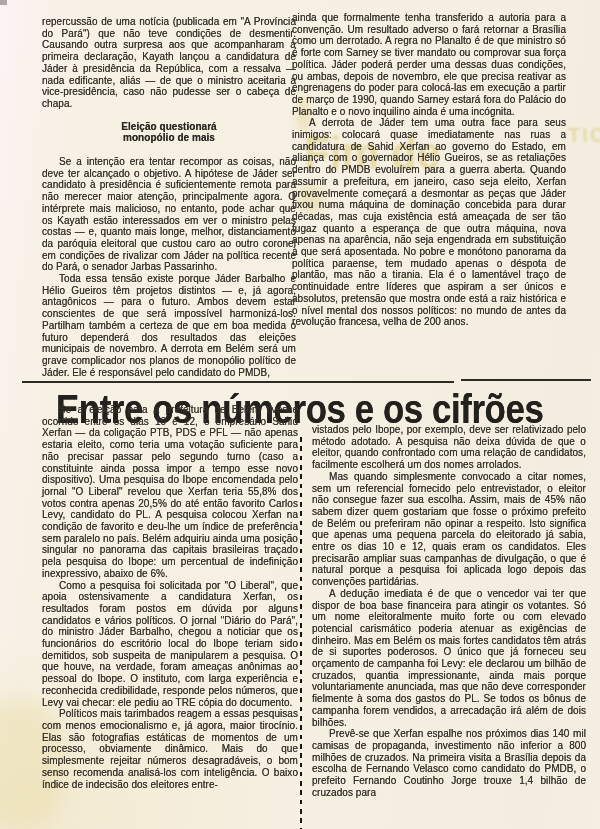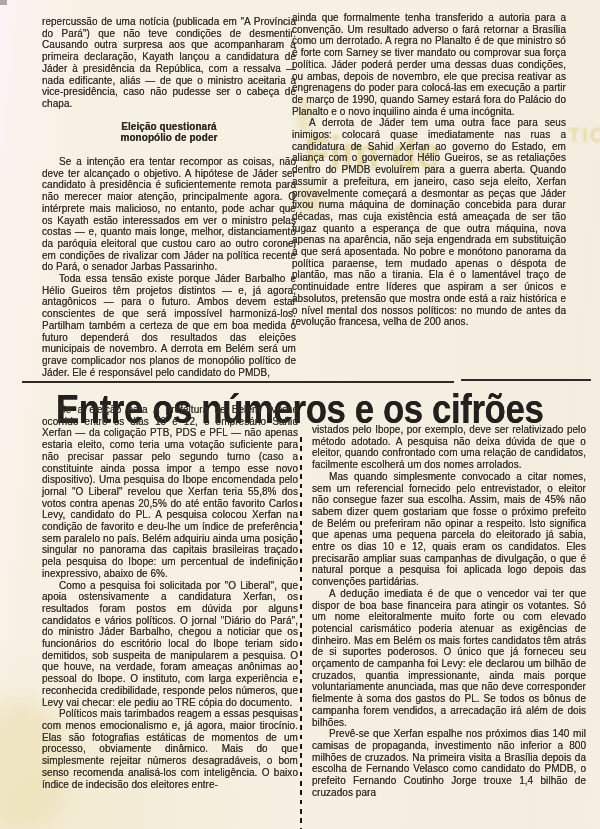--- a/index.html
+++ b/index.html
@@ -100,21 +100,21 @@
 
   <div class="ghost ghost-headline">Fim de</div>
   <div class="ghost ghost-right-frag">TICA</div>
   <div class="ghost-blob blob-a"></div>
   <div class="ghost-blob blob-b"></div>
   <div class="ghost-blob blob-c"></div>
 
   <div class="col top-left">
     <p class="no-indent">repercussão de uma notícia (publicada em "A Província do Pará") que não teve condições de desmentir. Causando outra surpresa aos que acompanharam a primeira declaração, Kayath lançou a candidatura de Jáder à presidência da República, com a ressalva — nada edificante, aliás — de que o ministro aceitaria a vice-presidência, caso não pudesse ser o cabeça de chapa.</p>
     <p class="subhead">Eleição questionará
-monopólio de poder</p>
+monopólio de mais</p>
     <p>Se a intenção era tentar recompor as coisas, não deve ter alcançado o objetivo. A hipótese de Jáder ser candidato à presidência é suficientemente remota para não merecer maior atenção, principalmente agora. O intérprete mais malicioso, no entanto, pode achar que os Kayath estão interessados em ver o ministro pelas costas — e, quanto mais longe, melhor, distanciamento da paróquia eleitoral que custou caro ao outro coronel em condições de rivalizar com Jáder na política recente do Pará, o senador Jarbas Passarinho.</p>
     <p>Toda essa tensão existe porque Jáder Barbalho e Hélio Gueiros têm projetos distintos — e, já agora, antagônicos — para o futuro. Ambos devem estar conscientes de que será impossível harmonizá-los. Partilham também a certeza de que em boa medida o futuro dependerá dos resultados das eleições municipais de novembro. A derrota em Belém será um grave complicador nos planos de monopólio político de Jáder. Ele é responsável pelo candidato do PMDB,</p>
   </div>
 
   <div class="col top-right">
     <p class="no-indent">ainda que formalmente tenha transferido a autoria para a convenção. Um resultado adverso o fará retornar a Brasília como um derrotado. A regra no Planalto é de que ministro só é forte com Sarney se tiver mandato ou comprovar sua força política. Jáder poderá perder uma dessas duas condições, ou ambas, depois de novembro, ele que precisa reativar as engrenagens do poder para colocá-las em execução a partir de março de 1990, quando Sarney estará fora do Palácio do Planalto e o novo inquilino ainda é uma incógnita.</p>
     <p class="gap-above">A derrota de Jáder tem uma outra face para seus inimigos: colocará quase imediatamente nas ruas a candidatura de Sahid Xerfan ao governo do Estado, em aliança com o governador Hélio Gueiros, se as retaliações dentro do PMDB evoluírem para a guerra aberta. Quando assumir a prefeitura, em janeiro, caso seja eleito, Xerfan provavelmente começará a desmontar as peças que Jáder fixou numa máquina de dominação concebida para durar décadas, mas cuja existência está ameaçada de ser tão fugaz quanto a esperança de que outra máquina, nova apenas na aparência, não seja engendrada em substituição à que será aposentada. No pobre e monótono panorama da política paraense, tem mudado apenas o déspota de plantão, mas não a tirania. Ela é o lamentável traço de continuidade entre líderes que aspiram a ser únicos e absolutos, pretensão que mostra onde está a raiz histórica e o nível mental dos nossos políticos: no mundo de antes da revolução francesa, velha de 200 anos.</p>
   </div>
 
   <div class="rule rule-left"></div>

